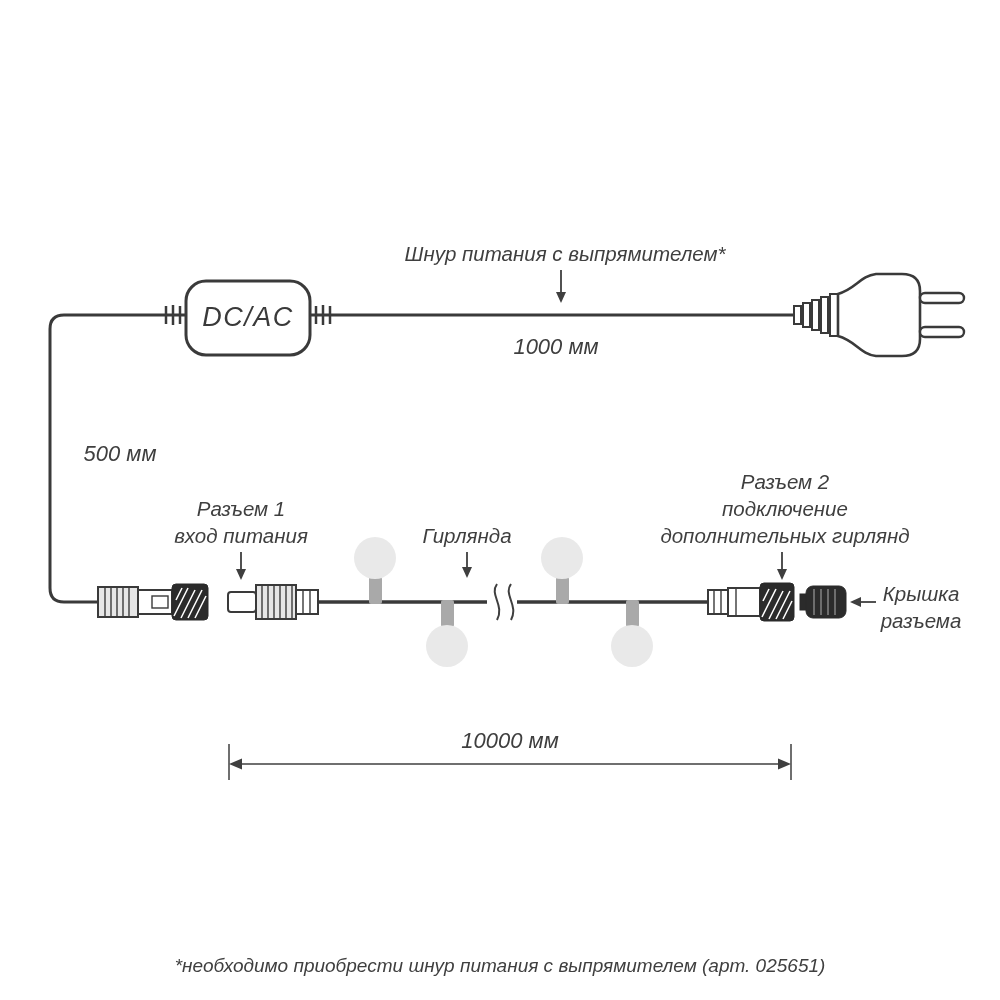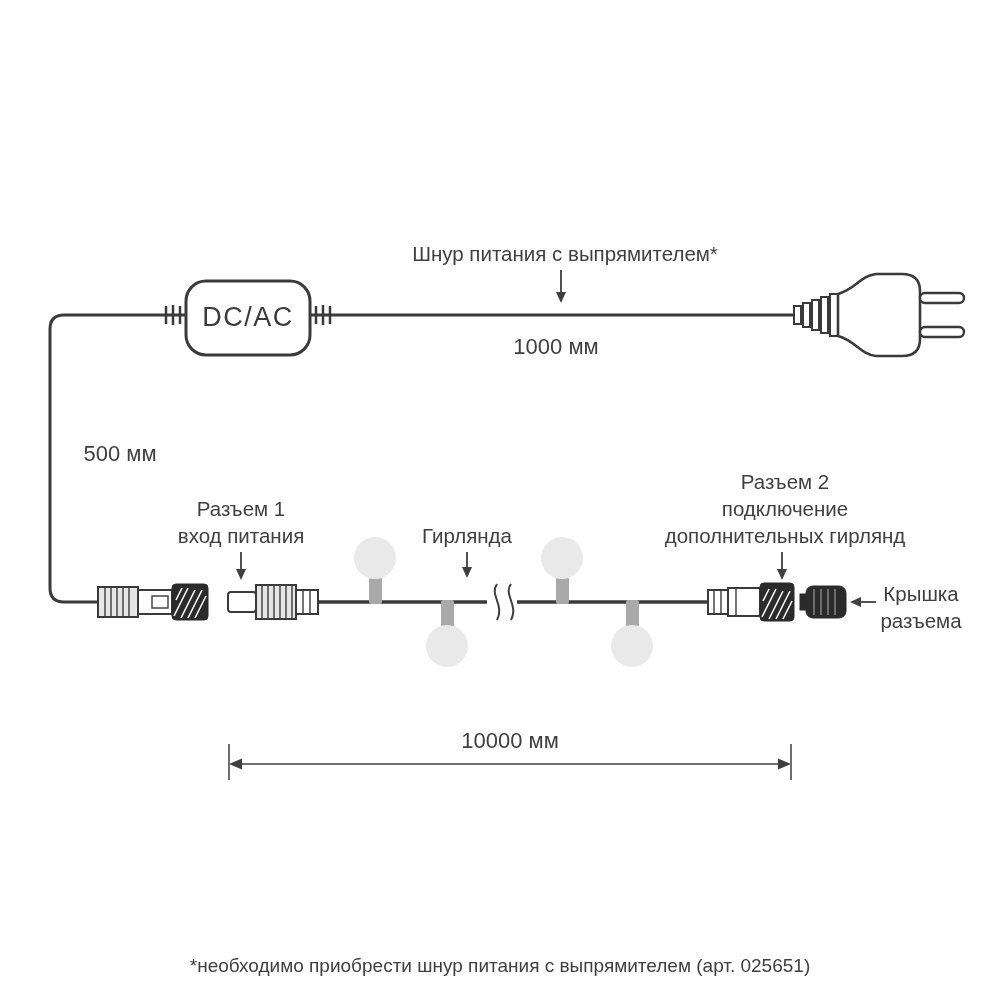--- a/index.html
+++ b/index.html
@@ -1,16 +1,16 @@
 <!DOCTYPE html>
 <html><head>
 <meta charset="utf-8">
 <style>
   html,body{margin:0;padding:0;background:#fff;}
-  .stage{position:relative;width:1000px;height:1000px;background:#fff;overflow:hidden;}
+  .stage{position:relative;width:1000px;height:1000px;background:#fff;overflow:hidden;font-style:italic;}
   text{font-family:"Liberation Sans","DejaVu Sans",sans-serif;fill:#3f3f3f;}
   .lbl{font-size:20.5px;}
   .dim{font-size:22px;}
   .dcac{font-size:27px;font-weight:500;letter-spacing:1.5px;fill:#3a3a3a;}
   .foot{font-size:19px;}
   .wire{stroke:#3a3a3a;stroke-width:3;fill:none;}
   .wire2{stroke:#3a3a3a;stroke-width:3.5;fill:none;}
   .part{stroke:#3a3a3a;stroke-width:2;fill:#ffffff;}
   .ribfill{stroke:#3a3a3a;stroke-width:2;fill:#e6e6e6;}
   .thin{stroke:#3a3a3a;stroke-width:1.4;}

